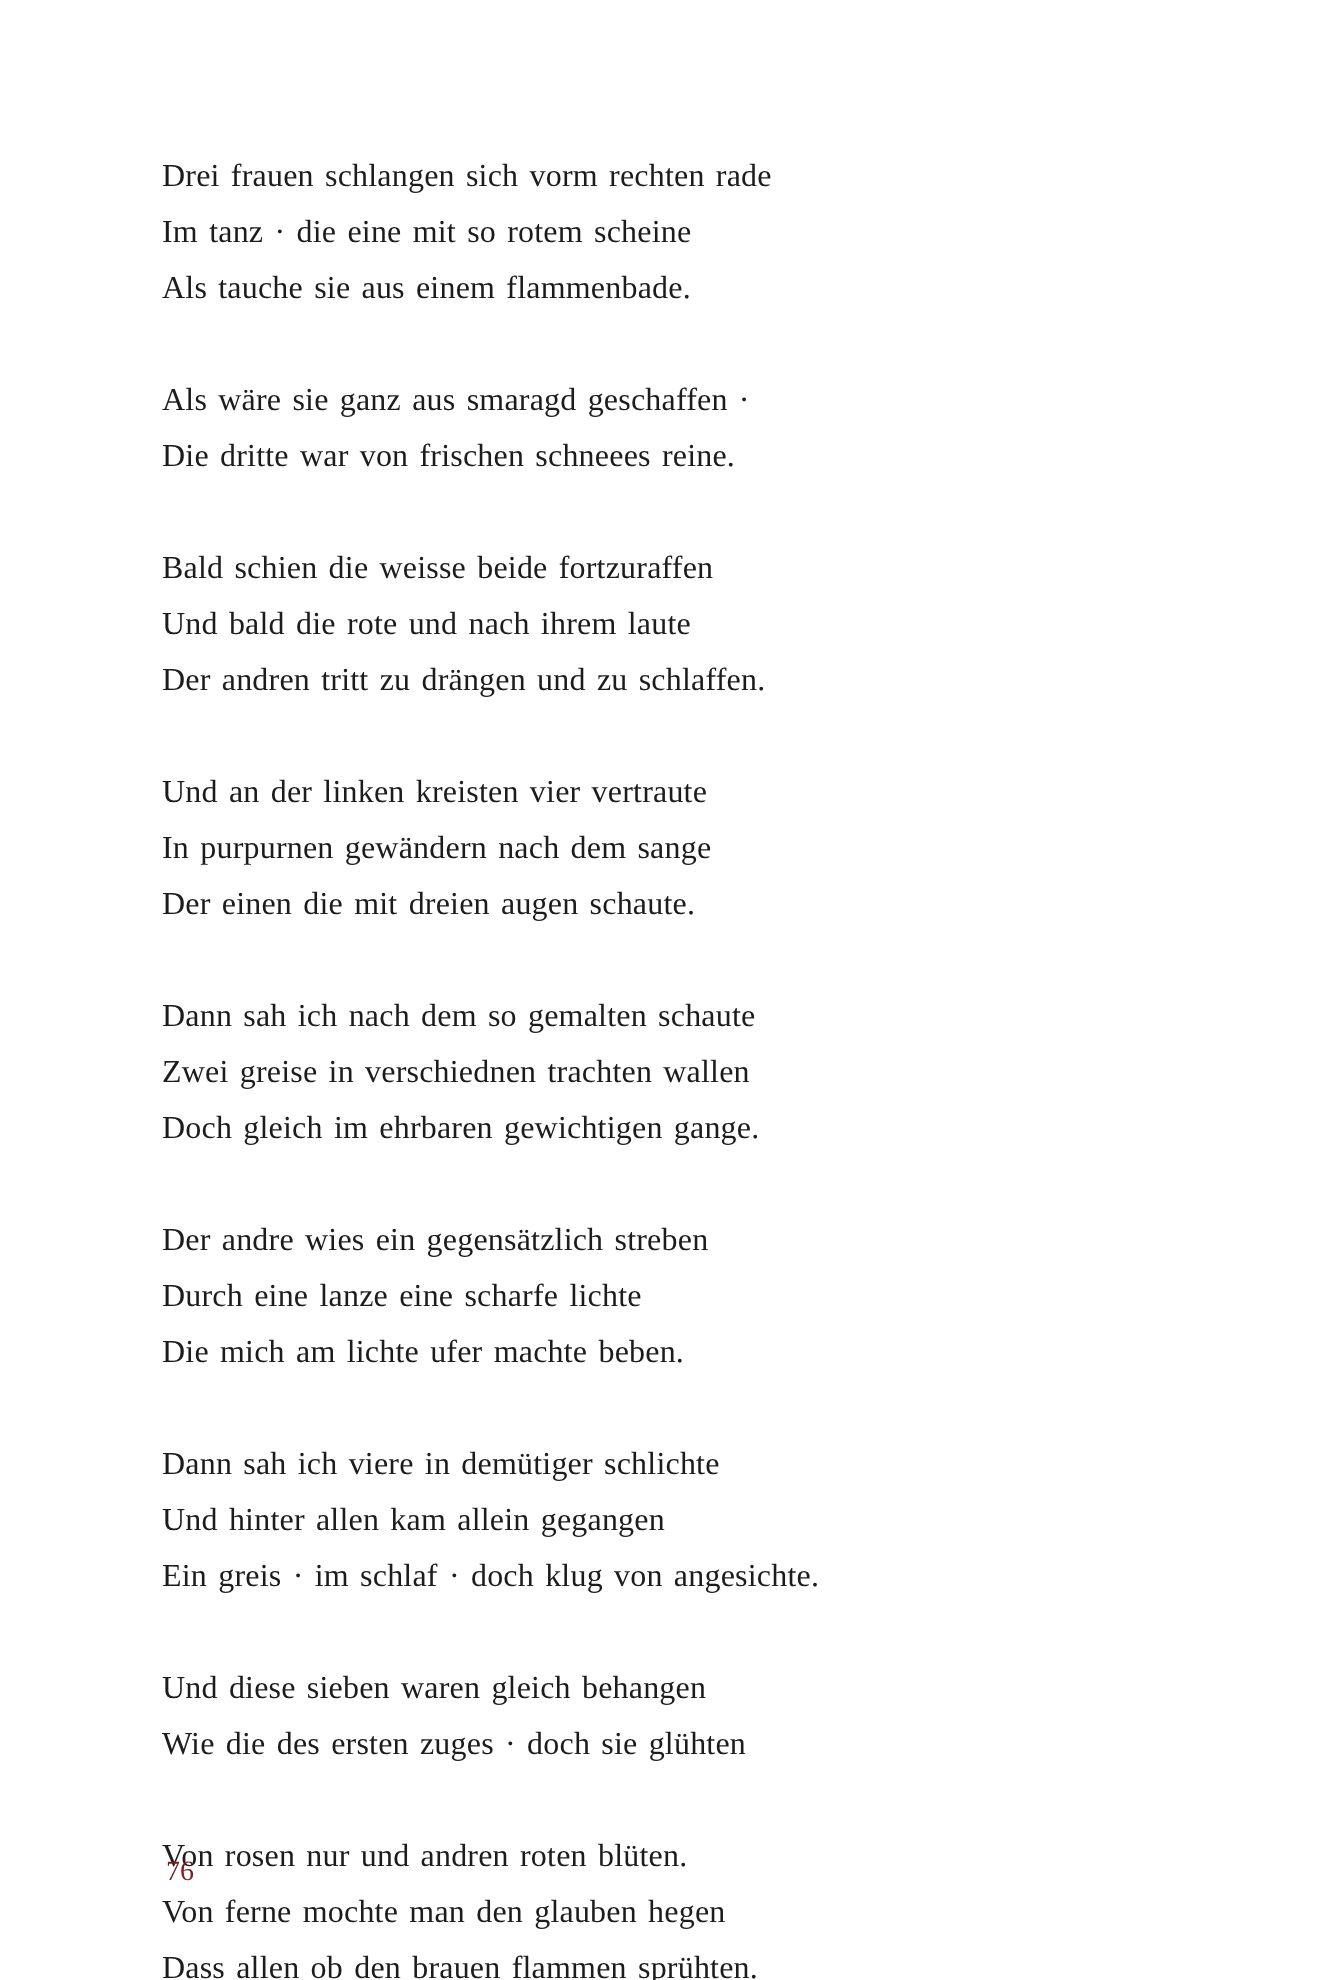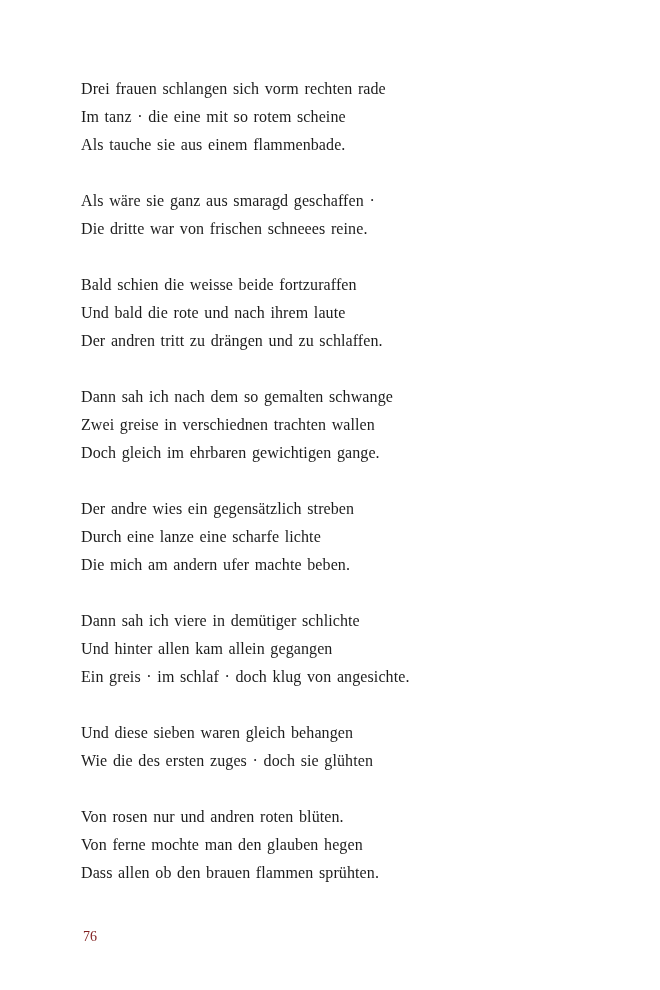--- a/index.html
+++ b/index.html
@@ -56,32 +56,37 @@
       <p class="line">Als wäre sie ganz aus smaragd geschaffen ·</p>
       <p class="line">Die dritte war von frischen schneees reine.</p>
     </div>
 
     <div class="stanza">
       <p class="line">Bald schien die weisse beide fortzuraffen</p>
       <p class="line">Und bald die rote und nach ihrem laute</p>
       <p class="line">Der andren tritt zu drängen und zu schlaffen.</p>
     </div>
 
+    <div class="stanza">
+      <p class="line">Und an der linken kreisten vier vertraute</p>
+      <p class="line">In purpurnen gewändern nach dem sange</p>
+      <p class="line">Der einen die mit dreien augen schaute.</p>
+    </div>
 
     <div class="stanza">
-      <p class="line">Dann sah ich nach dem so gemalten schwange</p>
+      <p class="line">Dann sah ich nach dem so gemalten schaute</p>
       <p class="line">Zwei greise in verschiednen trachten wallen</p>
       <p class="line">Doch gleich im ehrbaren gewichtigen gange.</p>
     </div>
 
 
     <div class="stanza">
       <p class="line">Der andre wies ein gegensätzlich streben</p>
       <p class="line">Durch eine lanze eine scharfe lichte</p>
-      <p class="line">Die mich am andern ufer machte beben.</p>
+      <p class="line">Die mich am lichte ufer machte beben.</p>
     </div>
 
     <div class="stanza">
       <p class="line">Dann sah ich viere in demütiger schlichte</p>
       <p class="line">Und hinter allen kam allein gegangen</p>
       <p class="line">Ein greis · im schlaf · doch klug von angesichte.</p>
     </div>
 
     <div class="stanza">
       <p class="line">Und diese sieben waren gleich behangen</p>

